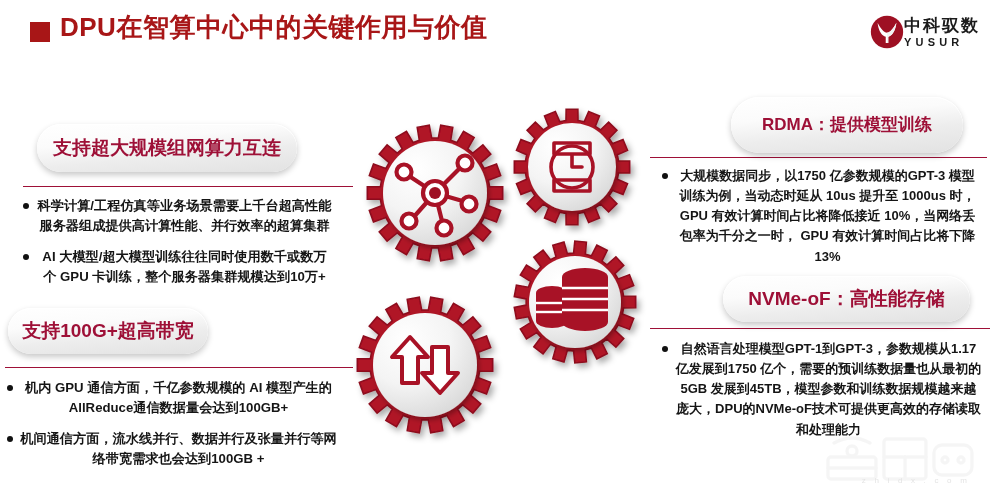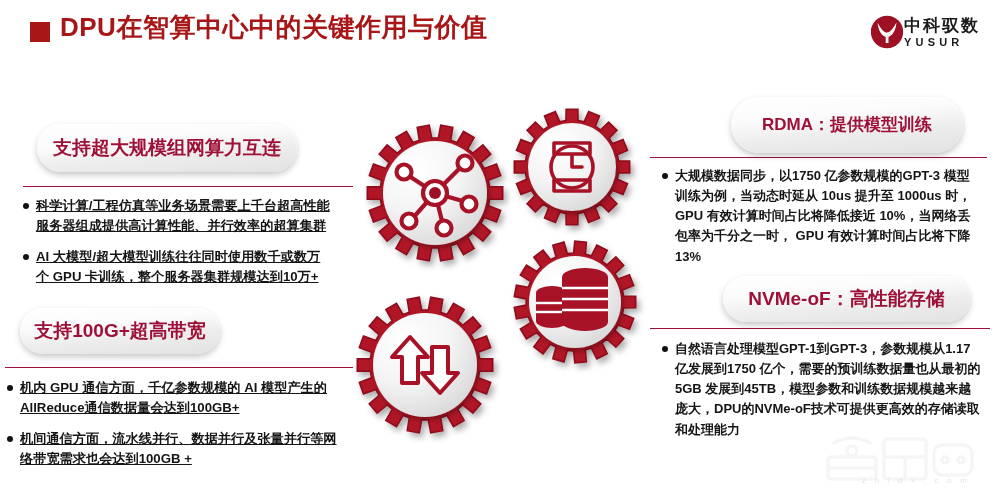--- a/index.html
+++ b/index.html
@@ -39,39 +39,39 @@
     border-radius:999px;
     box-shadow:0 3px 6px rgba(0,0,0,.22), inset 0 1px 0 #ffffff;
     display:flex;align-items:center;justify-content:center;
     text-align:right;
     color:#9E1037;
     font-weight:bold;
     line-height:1.22;
     box-sizing:border-box;
   }
   #pill-interconnect{left:37px;top:124px;width:260px;height:48px;font-size:19px;}
-  #pill-bandwidth{left:20px;top:308px;width:200px;height:46px;font-size:19px;}
+  #pill-bandwidth{left:8px;top:308px;width:200px;height:46px;font-size:19px;}
   #pill-rdma{left:731px;top:97px;width:232px;height:56px;font-size:17px;padding:0 8px;}
   #pill-nvme{left:723px;top:276px;width:247px;height:46px;font-size:19px;}
 
   
   .rule{position:absolute;height:1px;background:#9E1037;}
   #rule-left-1{left:23px;top:186px;width:330px;}
   #rule-left-2{left:5px;top:367px;width:348px;}
   #rule-right-1{left:650px;top:157px;width:337px;}
   #rule-right-2{left:650px;top:328px;width:340px;}
 
   
   .block{position:absolute;}
-  .bullet-row{display:flex;gap:7px;margin-bottom:11px;}
+  .bullet-row{display:flex;gap:7px;margin-bottom:11px;text-align:center;}
   .dot{
     flex:0 0 auto;width:6px;height:6px;border-radius:50%;
     background:#111;margin-top:7px;
   }
-  .btxt{font-size:13.2px;line-height:1.52;color:#151515;font-weight:bold;text-decoration:underline;}
+  .btxt{font-size:13.2px;line-height:1.52;color:#151515;font-weight:bold;}
   .btxt-r{font-size:13px;line-height:1.55;color:#151515;font-weight:bold;}
 
   #block-left-1{left:23px;top:196px;width:310px;}
   #block-left-2{left:7px;top:378px;width:330px;}
   #block-right-1{left:662px;top:166px;width:318px;}
   #block-right-2{left:662px;top:339px;width:320px;}
 
   
   #gears{position:absolute;left:330px;top:85px;width:350px;height:360px;}
 

